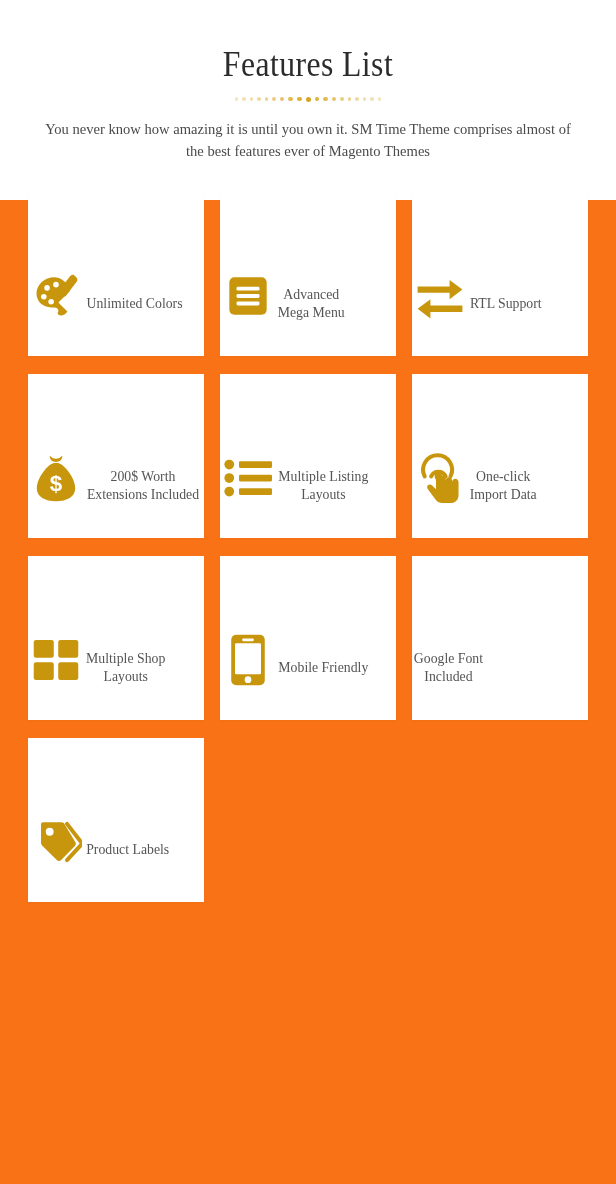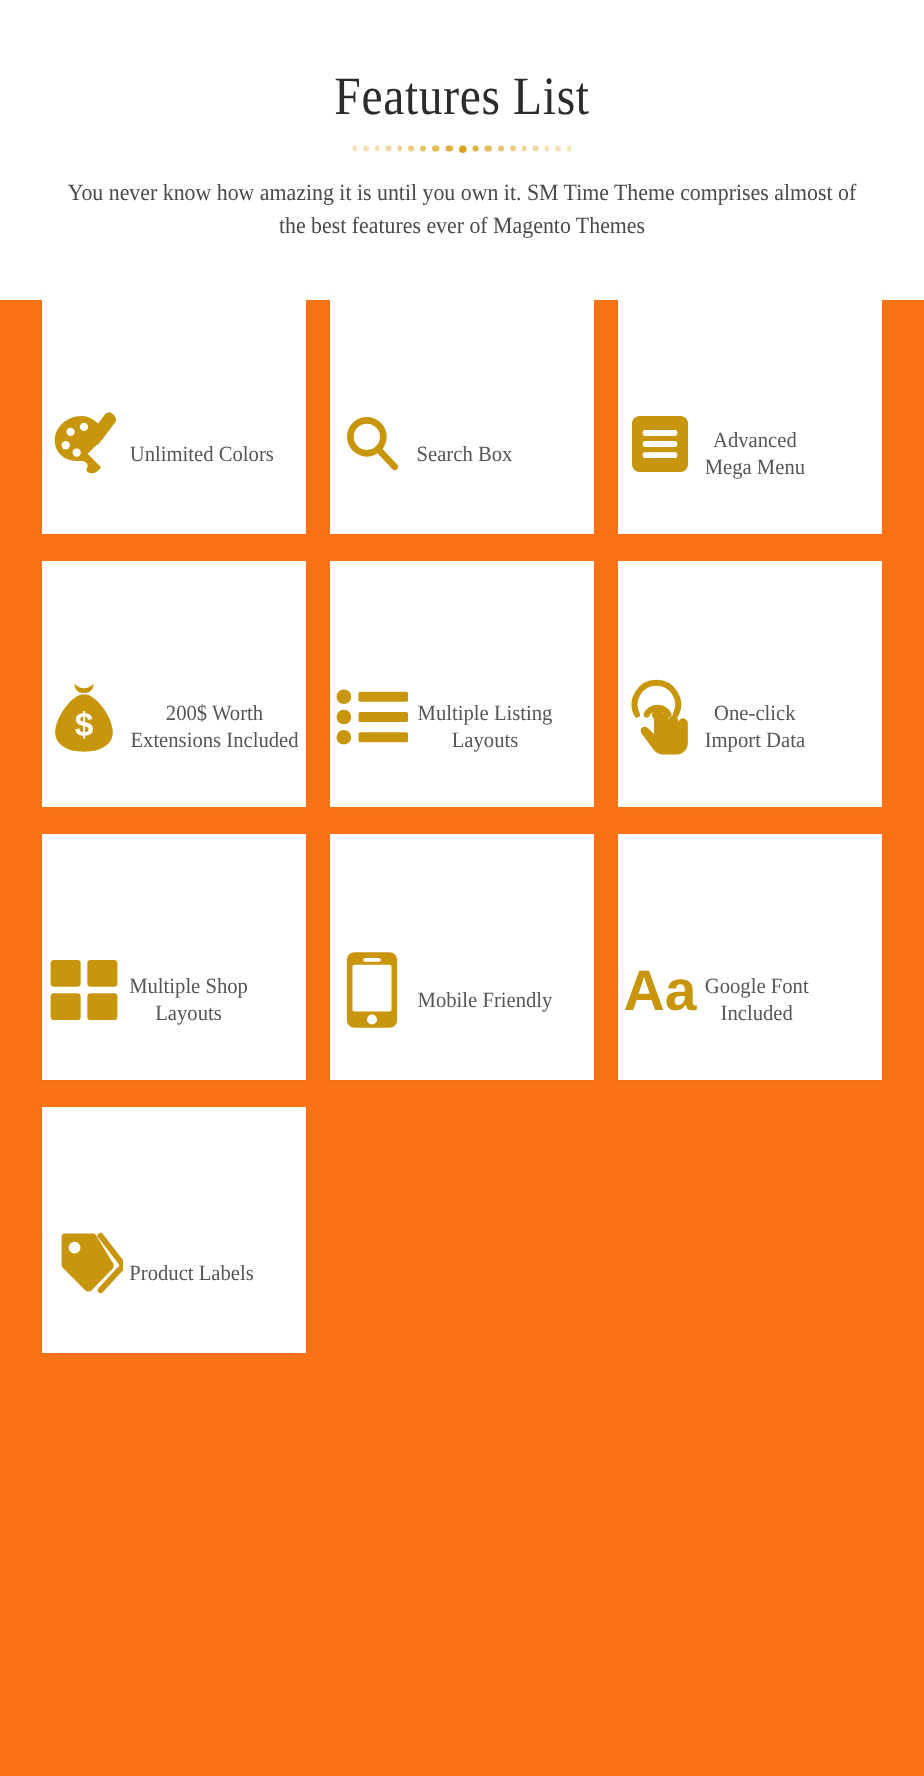--- a/index.html
+++ b/index.html
@@ -123,37 +123,37 @@
             <circle cx="32" cy="18" r="3.4" fill="#fff"></circle>
     <circle cx="17" cy="33" r="3.4" fill="#fff"></circle>
             <circle cx="26" cy="39" r="3.4" fill="#fff"></circle>
     <path d="M55 7c-2-2-4-1-6 1L36 25l-3 11 11-4 13-17c2-2 2-5-2-8z"></path>
   </svg>
         </div>
         <div class="lbl">Unlimited Colors</div>
       </div>
       <div class="card">
         <div class="ico">
-          <svg width="44" height="44" viewBox="0 0 64 64" fill="none" stroke="#c8960c" stroke-width="6.5" stroke-linecap="round">
-    <circle cx="27" cy="25" r="16"></circle>
-            <line x1="39" y1="38" x2="54" y2="54"></line>
-          </svg>
-        </div>
-        <div class="lbl">Search Box</div>
-      </div>
-      <div class="card">
-        <div class="ico">
           <svg width="46" height="46" viewBox="0 0 64 64">
     <rect x="6" y="6" width="52" height="52" rx="7" fill="#c8960c"></rect>
     <rect x="16" y="19" width="32" height="5.5" rx="2" fill="#fff"></rect>
     <rect x="16" y="29.3" width="32" height="5.5" rx="2" fill="#fff"></rect>
     <rect x="16" y="39.6" width="32" height="5.5" rx="2" fill="#fff"></rect>
   </svg>
         </div>
         <div class="lbl">Advanced<br>Mega Menu</div>
+      </div>
+      <div class="card">
+        <div class="ico">
+          <svg width="52" height="48" viewBox="0 0 64 60" fill="#c8960c">
+    <path d="M4 18h40v-8l16 12-16 12v-8H4z"></path>
+    <path d="M60 42H20v-8L4 46l16 12v-8h40z"></path>
+  </svg>
+        </div>
+        <div class="lbl">RTL Support</div>
       </div>
       <div class="card">
         <div class="ico">
           <svg width="48" height="52" viewBox="0 0 60 64" fill="#c8960c">
     <path d="M22 4c0 5 3 8 8 8s8-3 8-8c0 0-3 4-8 4s-8-4-8-4z"></path>
     <path d="M30 13c-5 0-10 4-14 9C10 29 6 38 6 45c0 10 10 16 24 16s24-6 24-16c0-7-4-16-10-23-4-5-9-9-14-9z"></path>
     <text x="30" y="48" font-family="Liberation Sans, sans-serif" font-size="28" font-weight="bold" fill="#fff" text-anchor="middle">$</text>
   </svg>
         </div>
         <div class="lbl">200$ Worth<br>Extensions Included</div>
@@ -200,25 +200,20 @@
           <svg width="36" height="52" viewBox="0 0 42 62" fill="#c8960c">
     <rect x="1" y="1" width="40" height="60" rx="6"></rect>
     <rect x="5.5" y="11" width="31" height="37" rx="1.5" fill="#fff"></rect>
     <rect x="14" y="5.5" width="14" height="3" rx="1.5" fill="#fff"></rect>
     <circle cx="21" cy="54.5" r="4" fill="#fff"></circle>
   </svg>
         </div>
         <div class="lbl">Mobile Friendly</div>
       </div>
       <div class="card">
-        <div class="ico">
-          <svg width="54" height="46" viewBox="0 0 68 56" fill="#c8960c">
-    <text x="34" y="45" font-family="Liberation Sans, sans-serif" font-size="48" font-weight="bold" fill="#c8960c" text-anchor="middle">Aa</text>
-  </svg>
-        </div>
         <div class="lbl">Google Font<br>Included</div>
       </div>
       <div class="card">
         <div class="ico">
           <svg width="52" height="44" viewBox="0 0 66 54" fill="#c8960c">
     <path d="M40 2H17c-2 0-3 1-3 3v23c0 1 .4 2 1 3l19 19c1.6 1.6 4 1.6 5.6 0L57 32c1.6-1.6 1.6-4 0-5.6L43 3c-.8-.7-1.8-1-3-1z"></path>
     <circle cx="25" cy="14" r="5" fill="#fff"></circle>
     <path d="M47 4l17 22c1.6 1.6 1.6 4 0 5.6L47 50" fill="none" stroke="#c8960c" stroke-width="5" stroke-linecap="round" stroke-linejoin="round"></path>
   </svg>
         </div>

